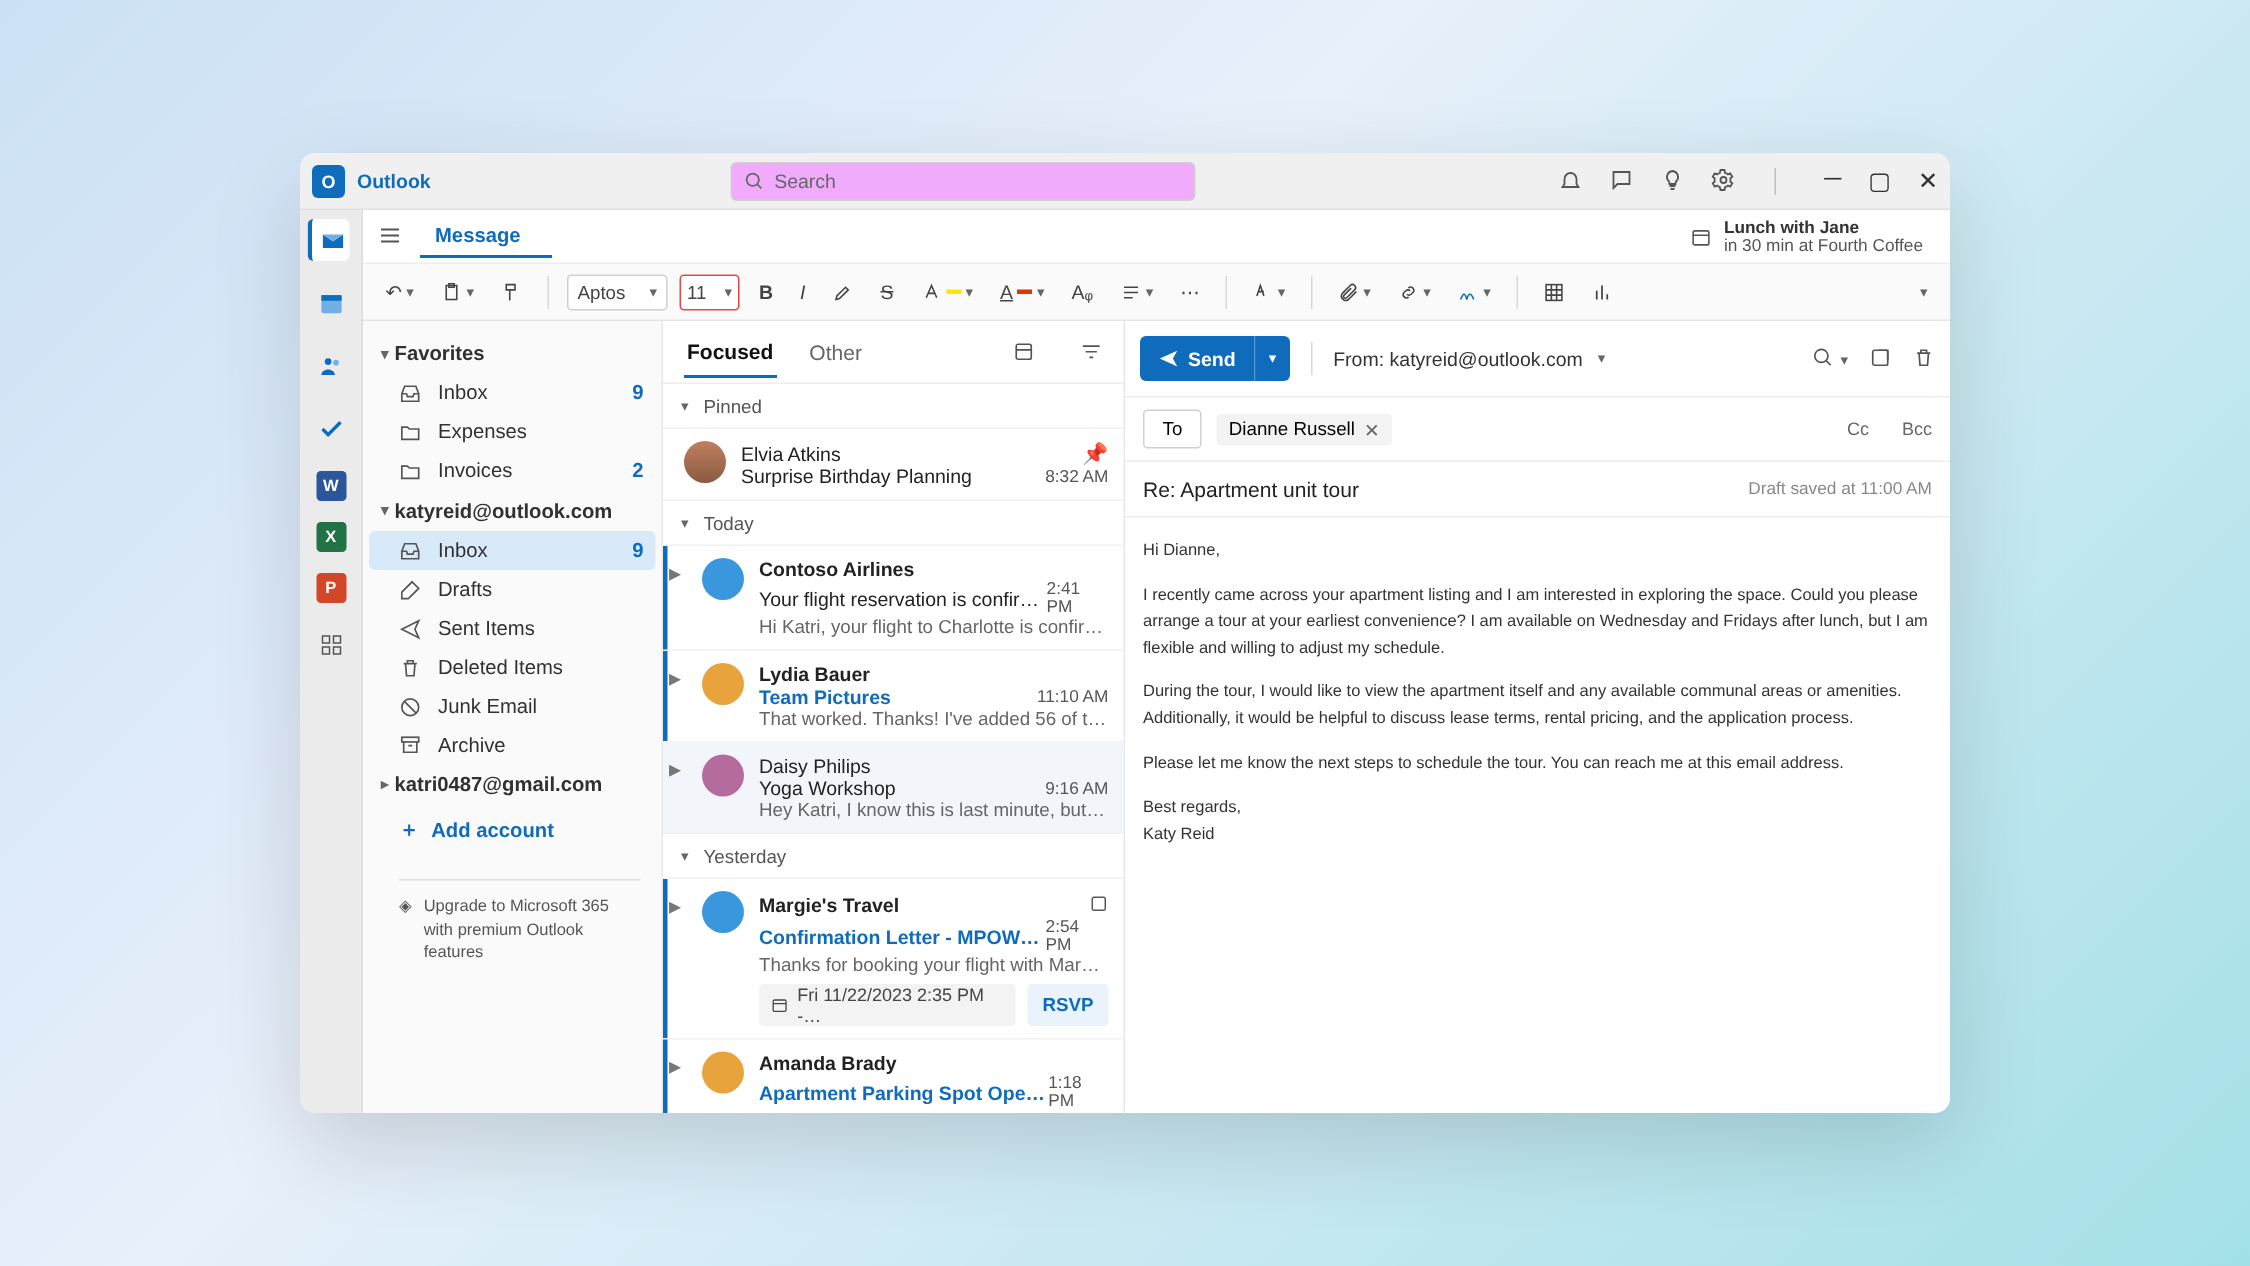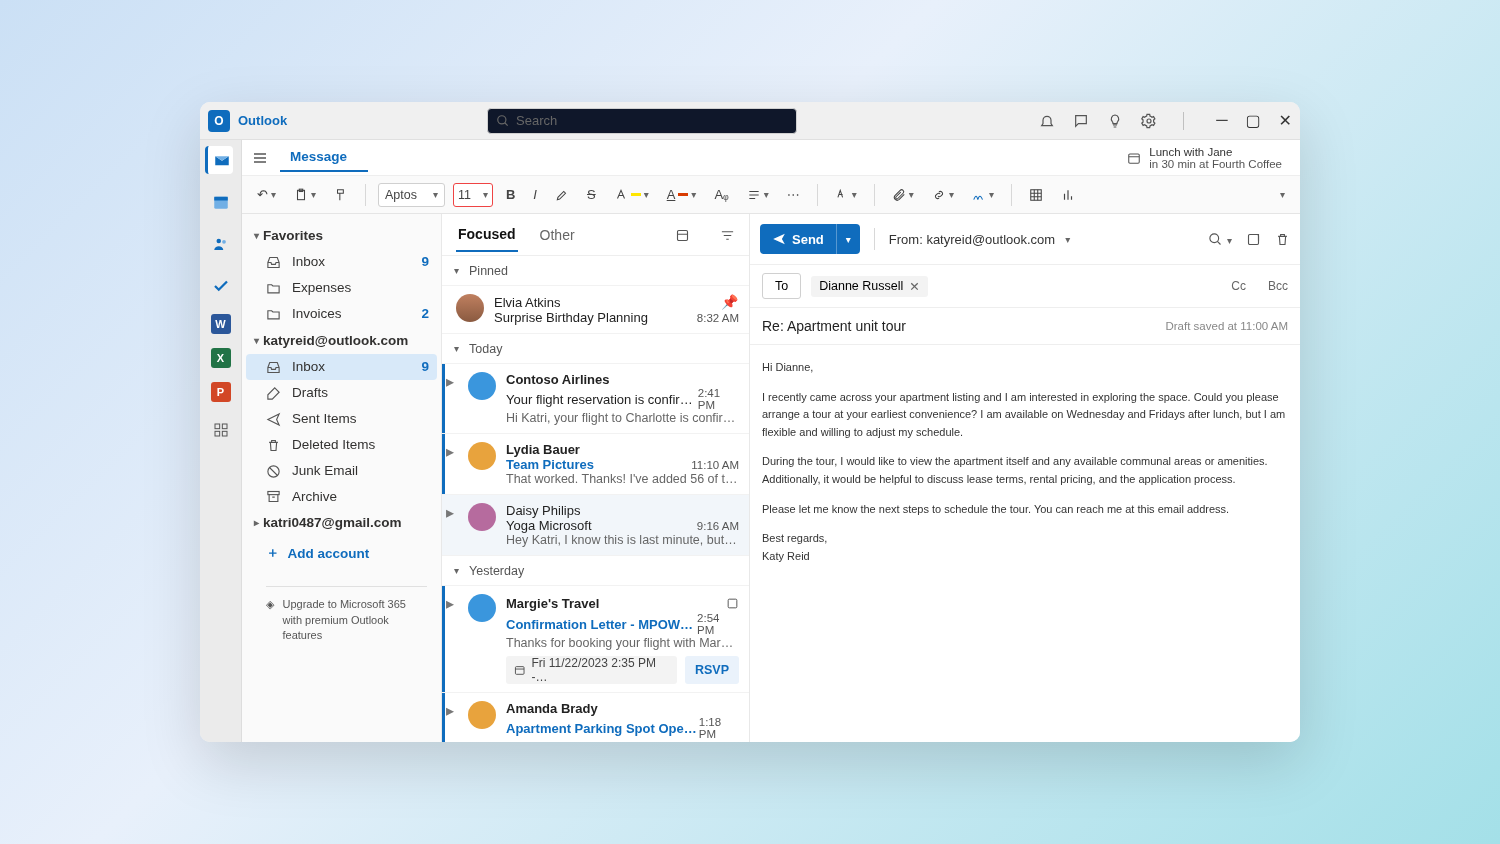--- a/index.html
+++ b/index.html
@@ -1,39 +1,39 @@
 <!DOCTYPE html>
 <html><head>
 <meta charset="utf-8">
 <style>
 *{box-sizing:border-box;margin:0;padding:0;font-family:"Segoe UI",Arial,sans-serif}
 body{width:1500px;height:844px;background:linear-gradient(135deg,#cbe0f5 0%,#e8f0fb 40%,#a4e0e8 100%);display:flex;align-items:center;justify-content:center;overflow:hidden}
 .window{width:1100px;height:640px;background:#f5f5f5;border-radius:10px;overflow:hidden;box-shadow:0 20px 60px rgba(0,0,0,.15);display:flex;flex-direction:column}
 .titlebar{height:38px;background:#f0f0f0;display:flex;align-items:center;padding:0 8px;border-bottom:1px solid #e0e0e0}
 .logo-box{width:22px;height:22px;background:#0f6cbd;border-radius:4px;display:flex;align-items:center;justify-content:center;color:#fff;font-size:12px;font-weight:bold;margin-right:8px}
 .app-name{color:#0f6cbd;font-weight:600;font-size:13px}
-.search-box{margin-left:200px;width:310px;height:26px;background:#0f172a;border:1px solid #d0d0d0;border-radius:4px;display:flex;align-items:center;padding:0 8px;color:#666;font-size:13px}
+.search-box{margin-left:200px;width:310px;height:26px;background:#f0abfc;border:1px solid #d0d0d0;border-radius:4px;display:flex;align-items:center;padding:0 8px;color:#666;font-size:13px}
 .search-box svg{margin-right:6px}
 .title-spacer{flex:1}
 .title-icons{display:flex;gap:18px;align-items:center;color:#555}
 .title-icons .ico{cursor:pointer}
 .win-controls{display:flex;gap:18px;margin-left:24px;color:#333}
 .divider-v{width:1px;height:18px;background:#c0c0c0;margin:0 8px}
 .body{flex:1;display:flex;overflow:hidden}
 .rail{width:42px;background:#ebebeb;display:flex;flex-direction:column;align-items:center;padding-top:6px;gap:14px;border-right:1px solid #ddd}
 .rail .rico{width:28px;height:28px;display:flex;align-items:center;justify-content:center;border-radius:4px;cursor:pointer;font-size:15px}
 .rail .rico.active{border-left:3px solid #0f6cbd;background:#fff;margin-left:-3px;padding-left:3px}
 .mainarea{flex:1;display:flex;flex-direction:column;background:#fff}
 .menubar{height:36px;display:flex;align-items:center;padding:0 10px;gap:2px;border-bottom:1px solid #eee}
 .ham{margin-right:10px;cursor:pointer;color:#555}
 .menu-item{padding:6px 10px;font-size:13.5px;color:#333;cursor:pointer}
 .menu-item.active{color:#0f6cbd;border-bottom:2px solid #0f6cbd;font-weight:600}
 .menu-spacer{flex:1}
 .reminder{display:flex;align-items:center;gap:8px;font-size:11.5px;color:#333;padding-right:8px}
-.reminder .rt{font-weight:400}
+.reminder .rt{font-weight:700}
 .reminder .rs{color:#555}
 .ribbon{height:38px;background:#fafafa;border-bottom:1px solid #e5e5e5;display:flex;align-items:center;padding:0 10px;gap:8px;font-size:13px;color:#444}
 .rbtn{display:flex;align-items:center;gap:3px;padding:3px 5px;border-radius:3px;cursor:pointer}
 .font-sel{height:24px;border:1px solid #d0d0d0;border-radius:3px;background:#fff;display:flex;align-items:center;padding:0 6px;font-size:12.5px;gap:16px}
 .size-sel{height:24px;width:40px;border:1px solid #ef4444;border-radius:3px;background:#fff;display:flex;align-items:center;justify-content:space-between;padding:0 4px;font-size:12.5px}
 .rsep{width:1px;height:22px;background:#d8d8d8;margin:0 4px}
 .content{flex:1;display:flex;overflow:hidden}
 .folders{width:200px;border-right:1px solid #e8e8e8;background:#fafafa;padding:8px 4px;overflow:auto;font-size:13.5px;color:#323130}
 .section-hdr{display:flex;align-items:center;gap:4px;padding:6px 8px;font-weight:600;color:#323130;cursor:pointer}
 .folder-item{display:flex;align-items:center;gap:10px;padding:5px 8px 5px 20px;border-radius:4px;cursor:pointer}
@@ -453,21 +453,21 @@
                   </div>
                 </div>
                 <div class="msg active">
                   <span class="exp-chev" style="margin-left:-10px;margin-right:-2px">▸</span>
                   <div class="avatar" style="background:#b66b9e"></div>
                   <div class="msg-body">
                     <div class="msg-line1">
                       <span class="sender">Daisy Philips</span>
                     </div>
                     <div class="msg-line1">
-                      <span class="subject">Yoga Microsoft</span>
+                      <span class="subject">Yoga Workshop</span>
                       <span class="time">9:16 AM</span>
                     </div>
                     <div class="preview">Hey Katri, I know this is last minute, but do…</div>
                   </div>
                 </div>
               </div>
             <div class="section-row">
                 <span class="chev">▾</span>
                 <span>Yesterday</span>
               </div>

